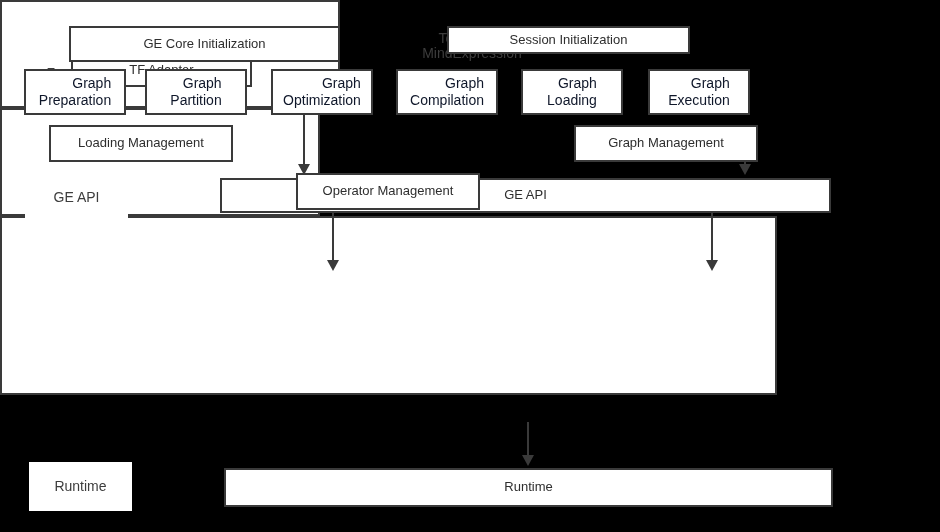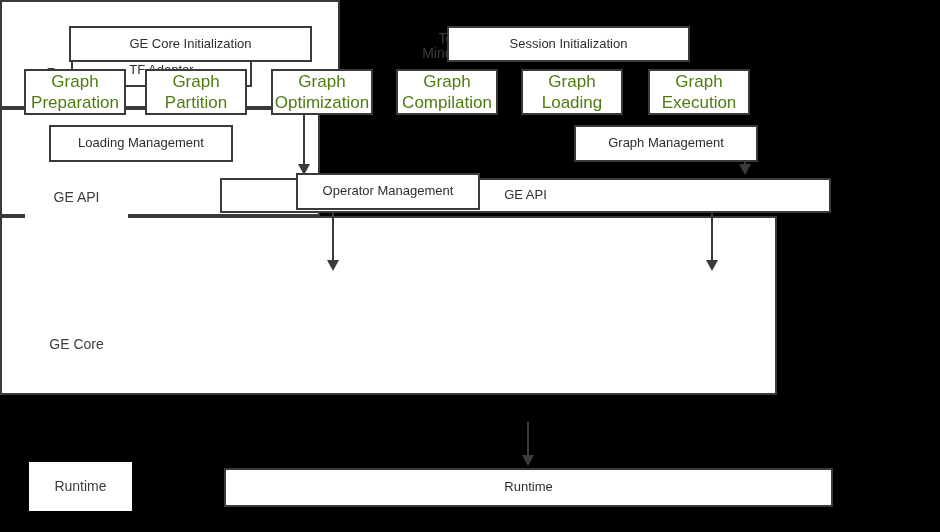--- a/index.html
+++ b/index.html
@@ -46,23 +46,24 @@
     color: #3d3d3d;
   }
   
   .node {
     border: 2px solid #3a3a3a;
     font-size: 13px;
     color: #2e2e2e;
   }
   .node-sm {
     border: 2px solid #3a3a3a;
-    font-size: 17px;
-    color: #4d7c0f;
+    font-size: 14px;
+    color: #0f172a;
     white-space: pre-line;
+    text-align: right;
   }
   
   .bar {
     border: 2px solid #3a3a3a;
     font-size: 13px;
     color: #2e2e2e;
   }
   
   .arrow-line {
     position: absolute;
@@ -80,21 +81,20 @@
 </style>
 </head>
 <body>
 
 <div id="canvas">
 
   <div class="box layer-label" style="left:25px; top:50px; width:103px; height:47px;">Front end</div>
 
   <div class="box layer-label" style="left:25px; top:175px; width:103px; height:46px;">GE API</div>
 
-  <div class="box layer-label" style="left:25px; top:323px; width:103px; height:43px;">GE Core</div>
 
   <div class="box layer-label" style="left:29px; top:462px; width:103px; height:49px;">Runtime</div>
 
   <div class="group" style="left:141px; top:26px; width:336px; height:104px;">
     <div class="group-title" style="top:30px;">Tensorflow</div>
     <div class="box node" style="left:71px; top:54px; width:181px; height:33px;">TF Adapter</div>
   </div>
 
   <div class="group" style="left:587px; top:26px; width:316px; height:104px;">
     <div class="group-title" style="top:45px;">MindExpression</div>
@@ -109,22 +109,22 @@
   <div class="box bar" style="left:220px; top:178px; width:611px; height:35px;">GE API</div>
 
   <div class="arrow-line" style="left:332px; top:213px; height:49px;"></div>
   <div class="arrow-head" style="left:327px; top:260px;"></div>
 
   <div class="arrow-line" style="left:711px; top:213px; height:49px;"></div>
   <div class="arrow-head" style="left:706px; top:260px;"></div>
 
   <div class="group" style="left:141px; top:247px; width:773px; height:175px;">
 
-    <div class="box node" style="left:69px; top:26px; width:243px; height:36px;">GE Core Initialization</div>
-    <div class="box node" style="left:447px; top:26px; width:243px; height:36px;">Session Initialization</div>
+    <div class="box node" style="left:69px; top:26px; width:271px; height:36px;">GE Core Initialization</div>
+    <div class="box node" style="left:447px; top:26px; width:243px; height:28px;">Session Initialization</div>
 
     <div class="box node-sm" style="left:24px; top:69px; width:102px; height:46px;">Graph
 Preparation</div>
     <div class="box node-sm" style="left:145px; top:69px; width:102px; height:46px;">Graph
 Partition</div>
     <div class="box node-sm" style="left:271px; top:69px; width:102px; height:46px;">Graph
 Optimization</div>
     <div class="box node-sm" style="left:396px; top:69px; width:102px; height:46px;">Graph
 Compilation</div>
     <div class="box node-sm" style="left:521px; top:69px; width:102px; height:46px;">Graph

